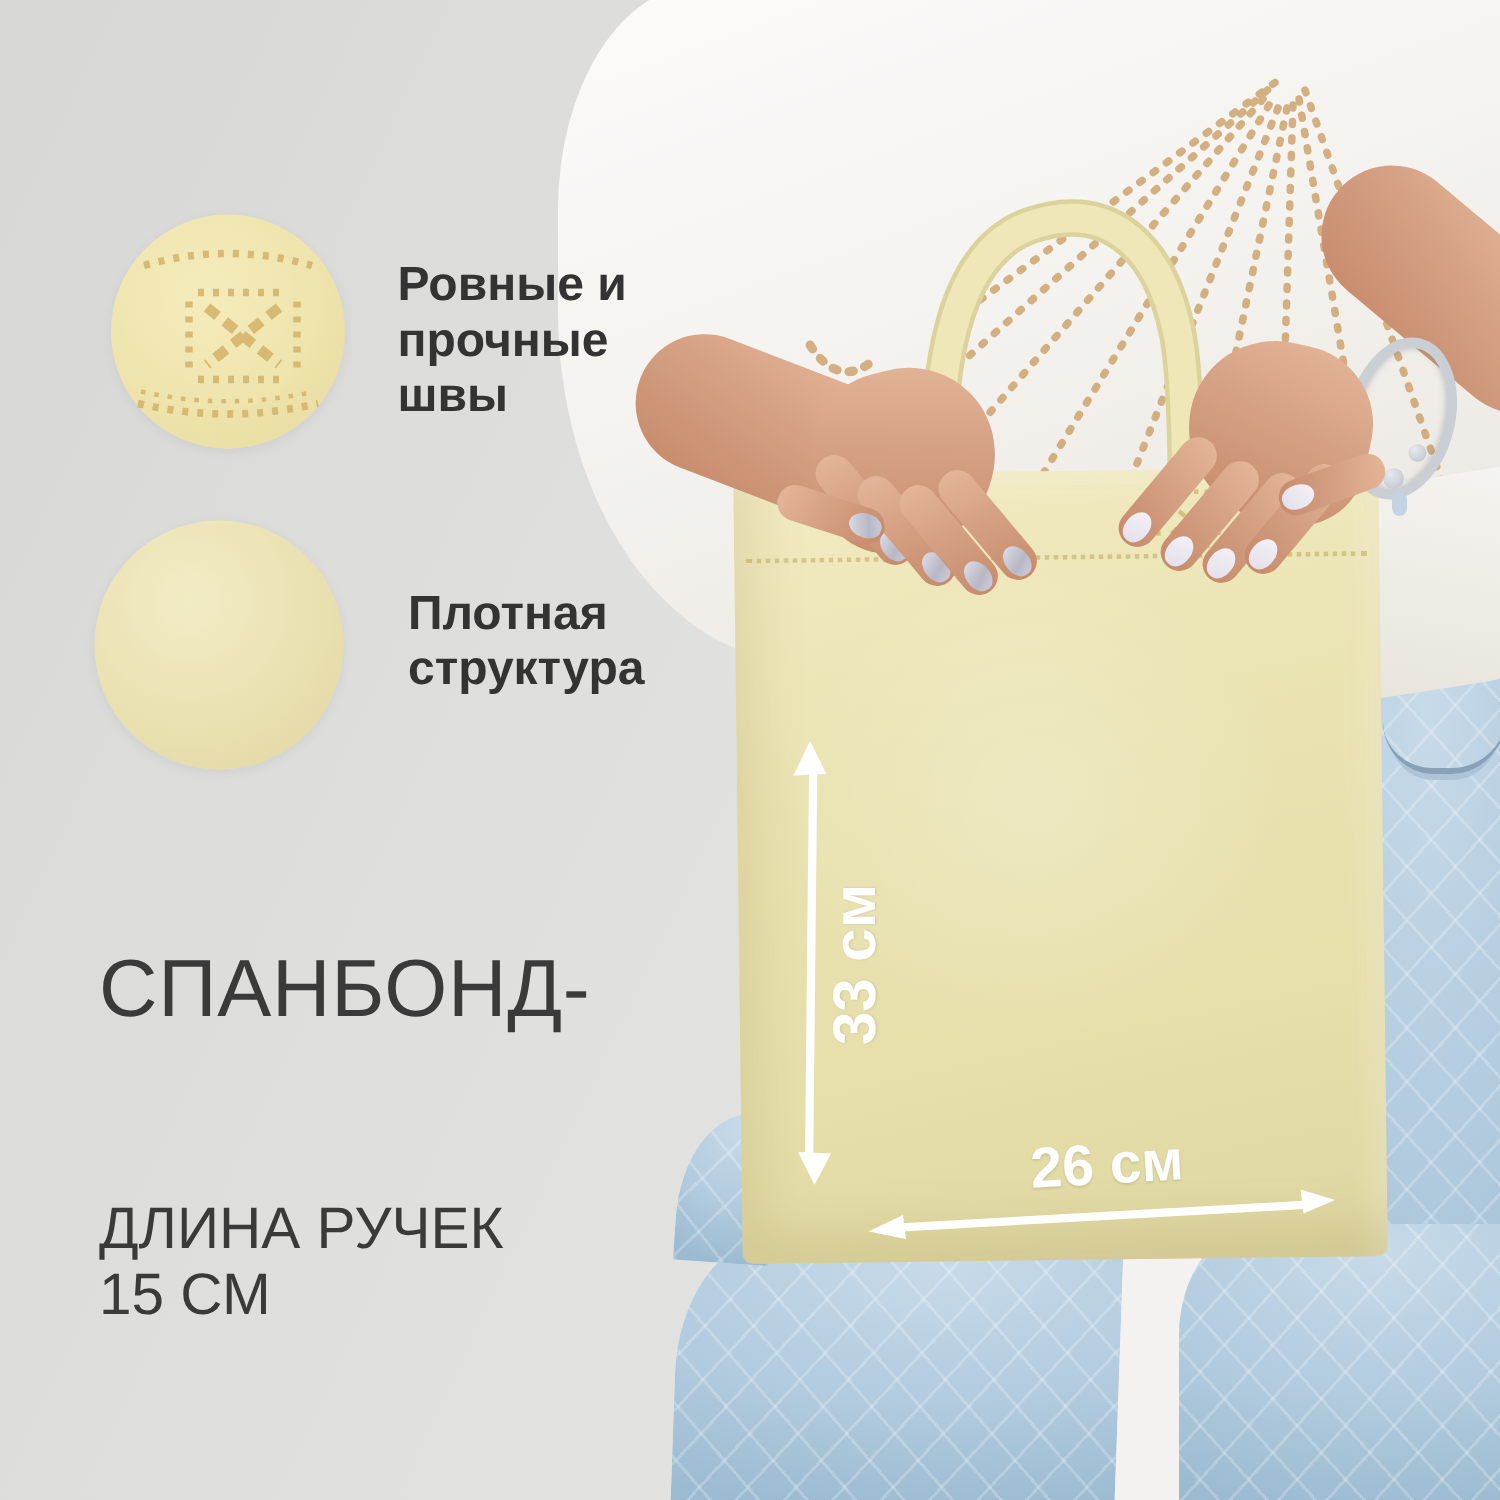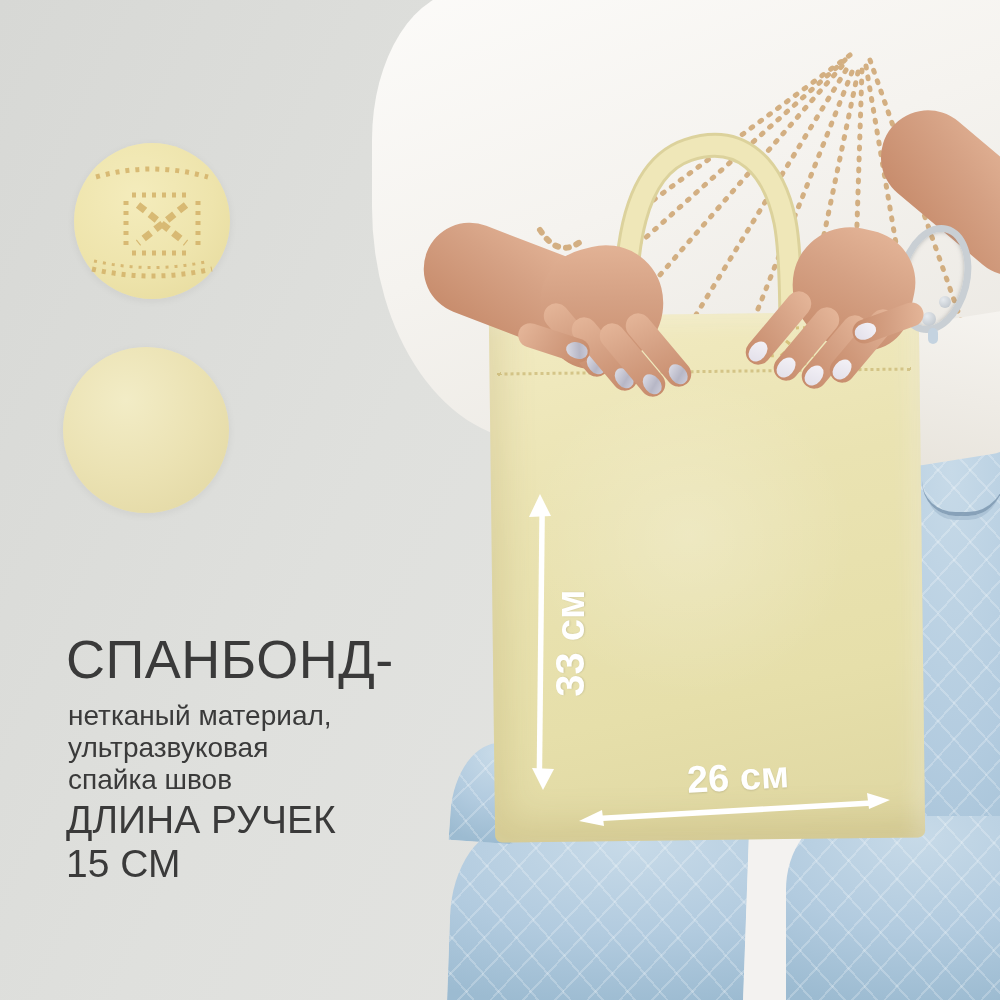--- a/index.html
+++ b/index.html
@@ -211,21 +211,23 @@
         </g>
         <g stroke-width="7" stroke-dasharray="9 6">
           <line x1="64" y1="62" x2="112" y2="100"></line>
           <line x1="112" y1="62" x2="64" y2="100"></line>
         </g>
       </g>
     </svg>
   </div>
   <div class="abs circle circle-texture"></div>
 
+  <div class="abs ann-label label-seams">Ровные и
+прочные
+швы</div>
+  <div class="abs ann-label label-texture">Плотная
+структура</div>
 
   <div class="abs material-title">СПАНБОНД-</div>
-  <div class="abs material-details">нетканый материал,
-ультразвуковая
-спайка швов</div>
   <div class="abs handle-info">ДЛИНА РУЧЕК
 15 СМ</div>
 
 </div>
 
 </body></html>

